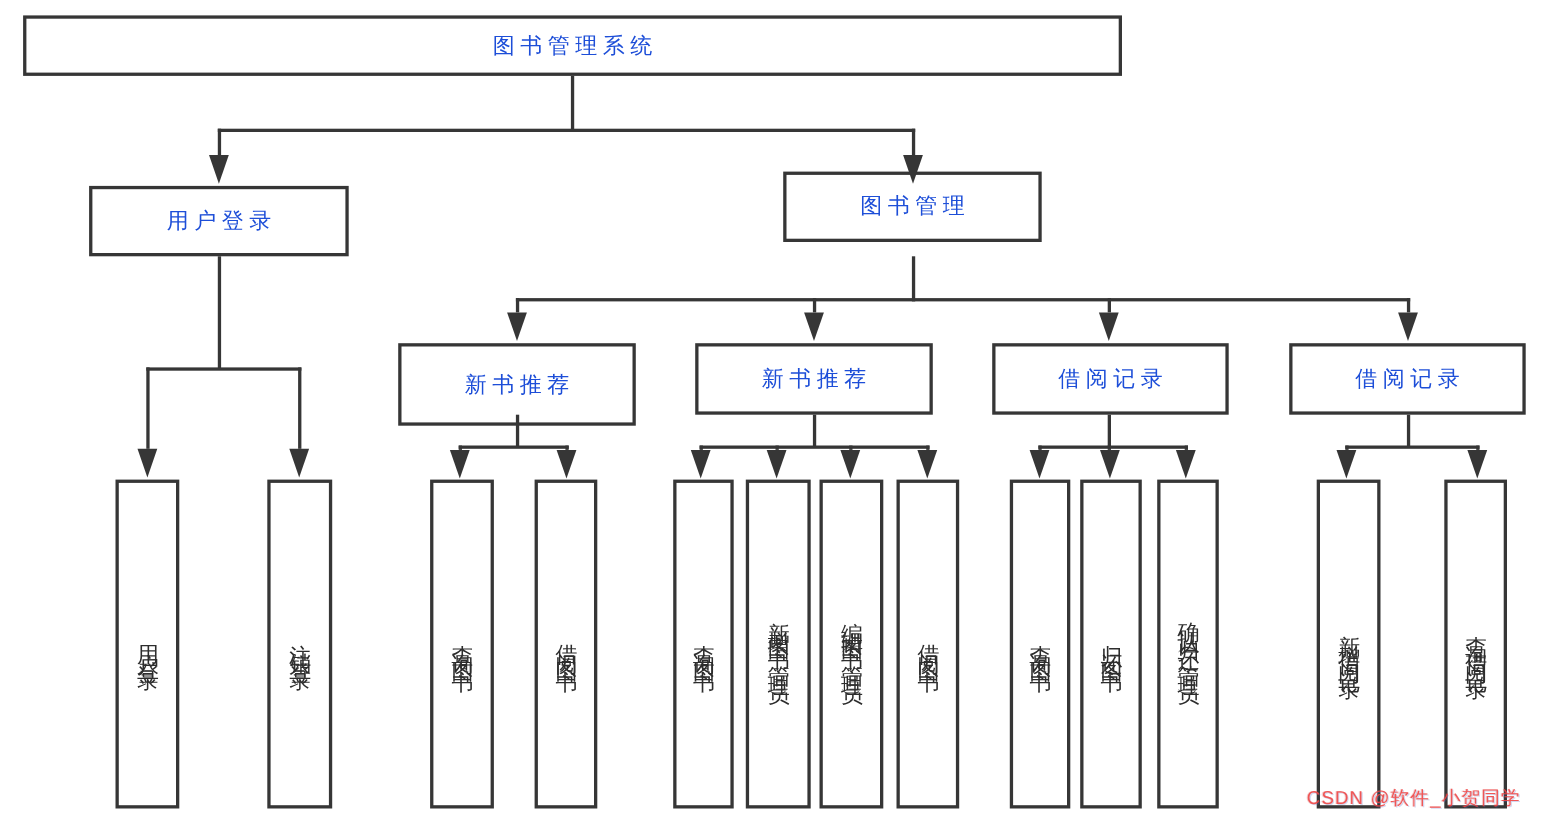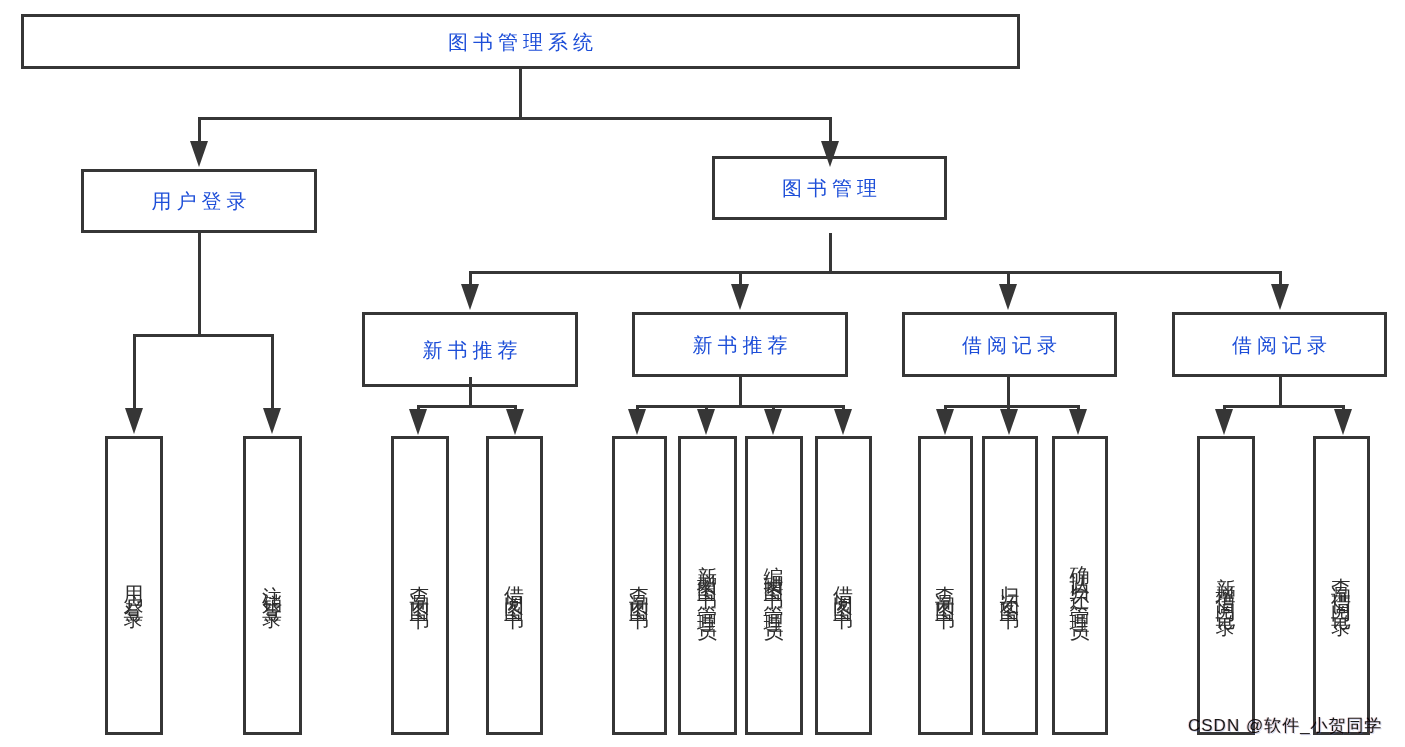--- a/index.html
+++ b/index.html
@@ -23,21 +23,21 @@
   .vline{position:absolute;width:3px;background:#363636;}
   .hline{position:absolute;height:3px;background:#363636;}
   .arrow{position:absolute;width:3px;background:#363636;}
   .arrow::after{
     content:"";position:absolute;top:100%;left:50%;transform:translateX(-50%);
     border-left:9px solid transparent;border-right:9px solid transparent;
     border-top:26px solid #363636;width:0;height:0;
   }
   .watermark{
     position:absolute;left:1188px;top:714px;z-index:10;
-    font-size:17px;color:#000000;letter-spacing:1px;white-space:nowrap;
+    font-size:17px;color:#ef4444;letter-spacing:1px;white-space:nowrap;
     text-shadow:-1px 0 0 rgba(205,80,80,.30),1px 1px 0 rgba(90,110,200,.30);
     opacity:.9;
   }
 </style>
 </head>
 <body>
 
 <div class="stage">
 
   <div class="box" style="left:21px;top:14px;width:999px;height:55px;">

